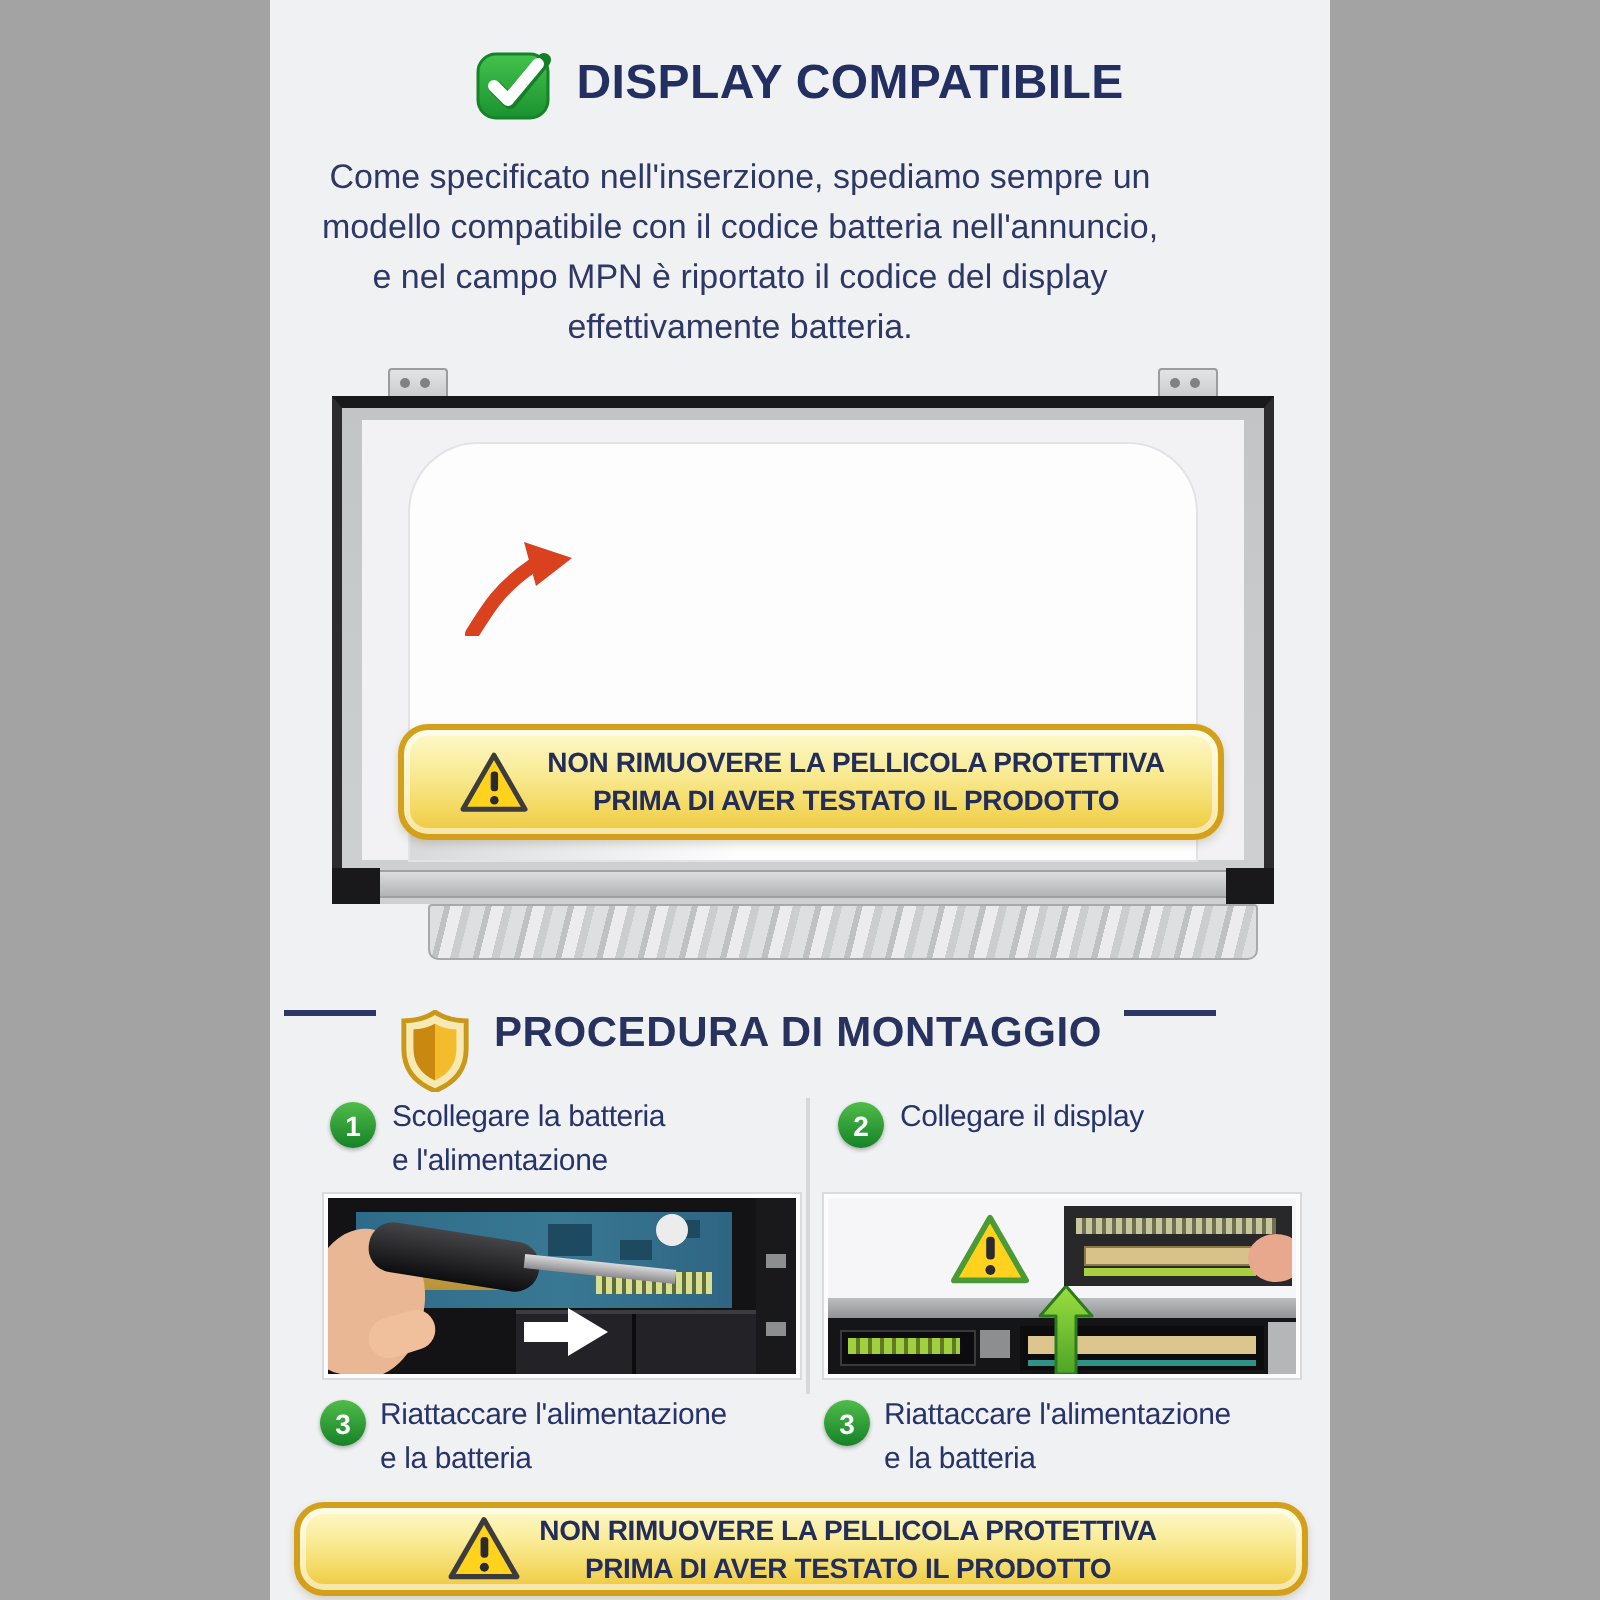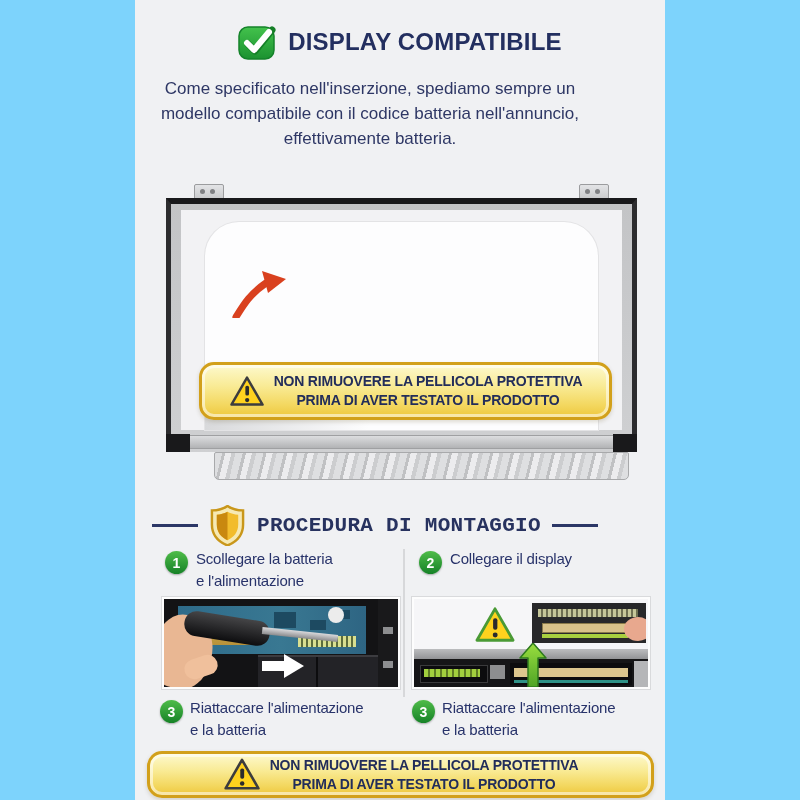--- a/index.html
+++ b/index.html
@@ -1,17 +1,17 @@
 <!DOCTYPE html>
 <html><head>
 <meta charset="utf-8">
 <style>
   html,body{margin:0;padding:0;}
   body{width:800px;height:800px;background:#ffffff;font-family:"Liberation Sans",sans-serif;}
-  .canvas{position:relative;width:800px;height:800px;background:#7dd3fc;overflow:hidden;}
+  .canvas{position:relative;width:800px;height:800px;background:#a3a3a3;overflow:hidden;}
   .abs{position:absolute;}
   .strip{position:absolute;left:135px;top:0;width:530px;height:800px;background:#f0f1f3;}
   
   .hdr{position:absolute;left:135px;top:24px;width:530px;display:flex;align-items:center;justify-content:center;gap:12px;}
   .hdr h1{margin:0;font-size:24px;font-weight:700;color:#232f60;letter-spacing:.2px;}
   .desc{position:absolute;left:135px;top:76px;width:470px;text-align:center;color:#2e3765;font-size:17px;line-height:25px;}
   
   .panel{position:absolute;left:166px;top:184px;width:471px;height:296px;}
   .bracket{position:absolute;top:0;width:28px;height:18px;background:linear-gradient(180deg,#e3e4e6,#c2c3c5);border:1px solid #9b9c9e;border-radius:2px;}
   .bracket i{position:absolute;top:4px;width:5px;height:5px;border-radius:50%;background:#808184;}
@@ -23,21 +23,21 @@
   .pcorner{position:absolute;top:250px;width:24px;height:18px;background:#19191b;}
   .pfoil{position:absolute;left:48px;right:8px;top:268px;height:26px;border:1px solid #a8a9ab;border-radius:2px 2px 5px 5px;
     background:repeating-linear-gradient(104deg,#dedfe1 0 7px,#c0c1c3 7px 10px,#ececee 10px 16px,#cccdcf 16px 20px);}
   
   .banner{position:absolute;box-sizing:border-box;border:3px solid #d2a01b;border-radius:15px;
     background:linear-gradient(180deg,#fdf9cd 0%,#f9eb96 40%,#f3d75e 78%,#eec73e 100%);
     box-shadow:inset 0 0 0 3px rgba(255,255,255,.55),0 2px 4px rgba(80,60,0,.18);
     display:flex;align-items:center;justify-content:center;gap:9px;
     color:#222d5a;font-weight:700;text-align:center;font-size:14px;letter-spacing:-.2px;line-height:19px;}
   
-  .sect{position:absolute;left:135px;top:505px;width:480px;display:flex;align-items:center;justify-content:center;gap:11px;font-family:Liberation Mono, monospace;}
+  .sect{position:absolute;left:135px;top:505px;width:480px;display:flex;align-items:flex-start;justify-content:center;gap:11px;}
   .sect .t{font-size:21px;font-weight:700;color:#27325f;letter-spacing:.3px;}
   .h-line{width:46px;height:3px;background:#2c3766;}
   
   .badge{position:absolute;width:23px;height:23px;border-radius:50%;background:linear-gradient(180deg,#4fbc49,#168227);
     color:#fff;font-weight:700;font-size:14px;display:flex;align-items:center;justify-content:center;box-shadow:0 1px 2px rgba(0,0,0,.3);}
   .step-text{position:absolute;color:#28336a;font-weight:400;font-size:15px;line-height:22px;letter-spacing:-.2px;}
   .vdiv{position:absolute;left:403px;top:549px;width:2px;height:148px;background:#d7d8da;}
   .shot{position:absolute;top:597px;width:238px;height:92px;box-sizing:border-box;border:2px solid #fdfdfd;box-shadow:0 0 0 1px #d9dadc;overflow:hidden;}
   
   .shot-l{left:162px;background:#131315;}
@@ -93,20 +93,21 @@
         <path d="M10,20 L17,27 L34,6" fill="none" stroke="#157f27" stroke-width="7" stroke-linecap="round" stroke-linejoin="round"></path>
         <path d="M9,19 L16,26 L31,8" fill="none" stroke="#ffffff" stroke-width="6" stroke-linecap="round" stroke-linejoin="round"></path>
       </svg>
     </span>
     <h1>DISPLAY COMPATIBILE</h1>
   </div>
 
   <div class="desc">
     <div>Come specificato nell'inserzione, spediamo sempre un</div>
     <div>modello compatibile con il codice batteria nell'annuncio,</div>
+    <div>e nel campo MPN è riportato il codice del display</div>
     <div>effettivamente batteria.</div>
   </div>
 
   <div class="panel">
     <div class="bracket" style="left:28px">
       <i style="left:5px"></i>
         <i style="left:15px"></i>
     </div>
     <div class="bracket" style="right:28px">
       <i style="left:5px"></i>

